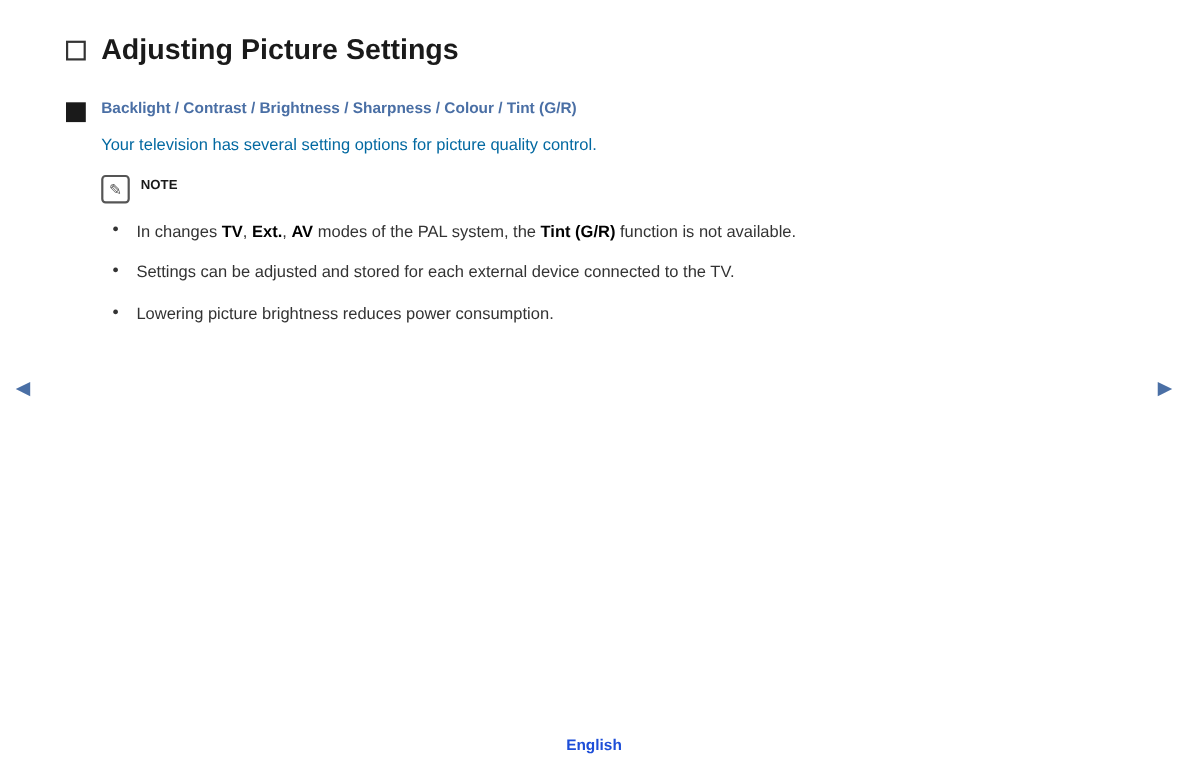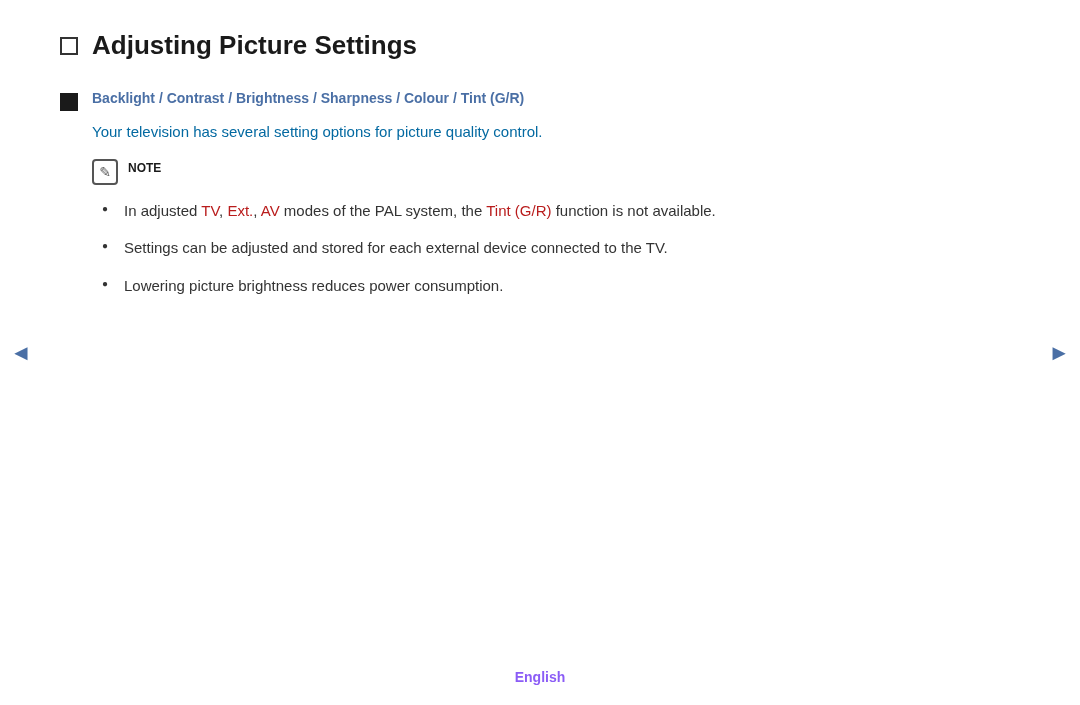--- a/index.html
+++ b/index.html
@@ -133,33 +133,33 @@
       content: "●";
       position: absolute;
       left: 0;
       top: 0;
       font-size: 10px;
       color: #333;
       line-height: 1.9;
     }
 
     .highlight {
-      color: #b91c1c;
-      font-weight: normal;
+      color: #000000;
+      font-weight: bold;
     }
 
     .footer {
       position: absolute;
       bottom: 20px;
       left: 0;
       right: 0;
       text-align: center;
       font-size: 14px;
       font-weight: bold;
-      color: #8b5cf6;
+      color: #1d4ed8;
     }
 
     .nav-arrow-left {
       position: absolute;
       left: 10px;
       top: 50%;
       transform: translateY(-50%);
       font-size: 22px;
       color: #4a6fa5;
       cursor: pointer;
@@ -196,21 +196,21 @@
       <p class="section-description">Your television has several setting options for picture quality control.</p>
 
       <div class="note-box">
         <span class="note-icon"></span>
         <span class="note-label">NOTE</span>
       </div>
 
       <ul class="bullet-list">
 
         <li>
-          <span>In adjusted </span><span class="highlight">TV</span><span>, </span><span class="highlight">Ext.</span><span>, </span><span class="highlight">AV</span><span> modes of the PAL system, the </span><span class="highlight">Tint (G/R)</span><span> function is not available.</span>
+          <span>In changes </span><span class="highlight">TV</span><span>, </span><span class="highlight">Ext.</span><span>, </span><span class="highlight">AV</span><span> modes of the PAL system, the </span><span class="highlight">Tint (G/R)</span><span> function is not available.</span>
         </li>
 
 
         <li>
           <span>Settings can be adjusted and stored for each external device connected to the TV.</span>
         </li>
 
         <li>
           <span>Lowering picture brightness reduces power consumption.</span>
         </li>

